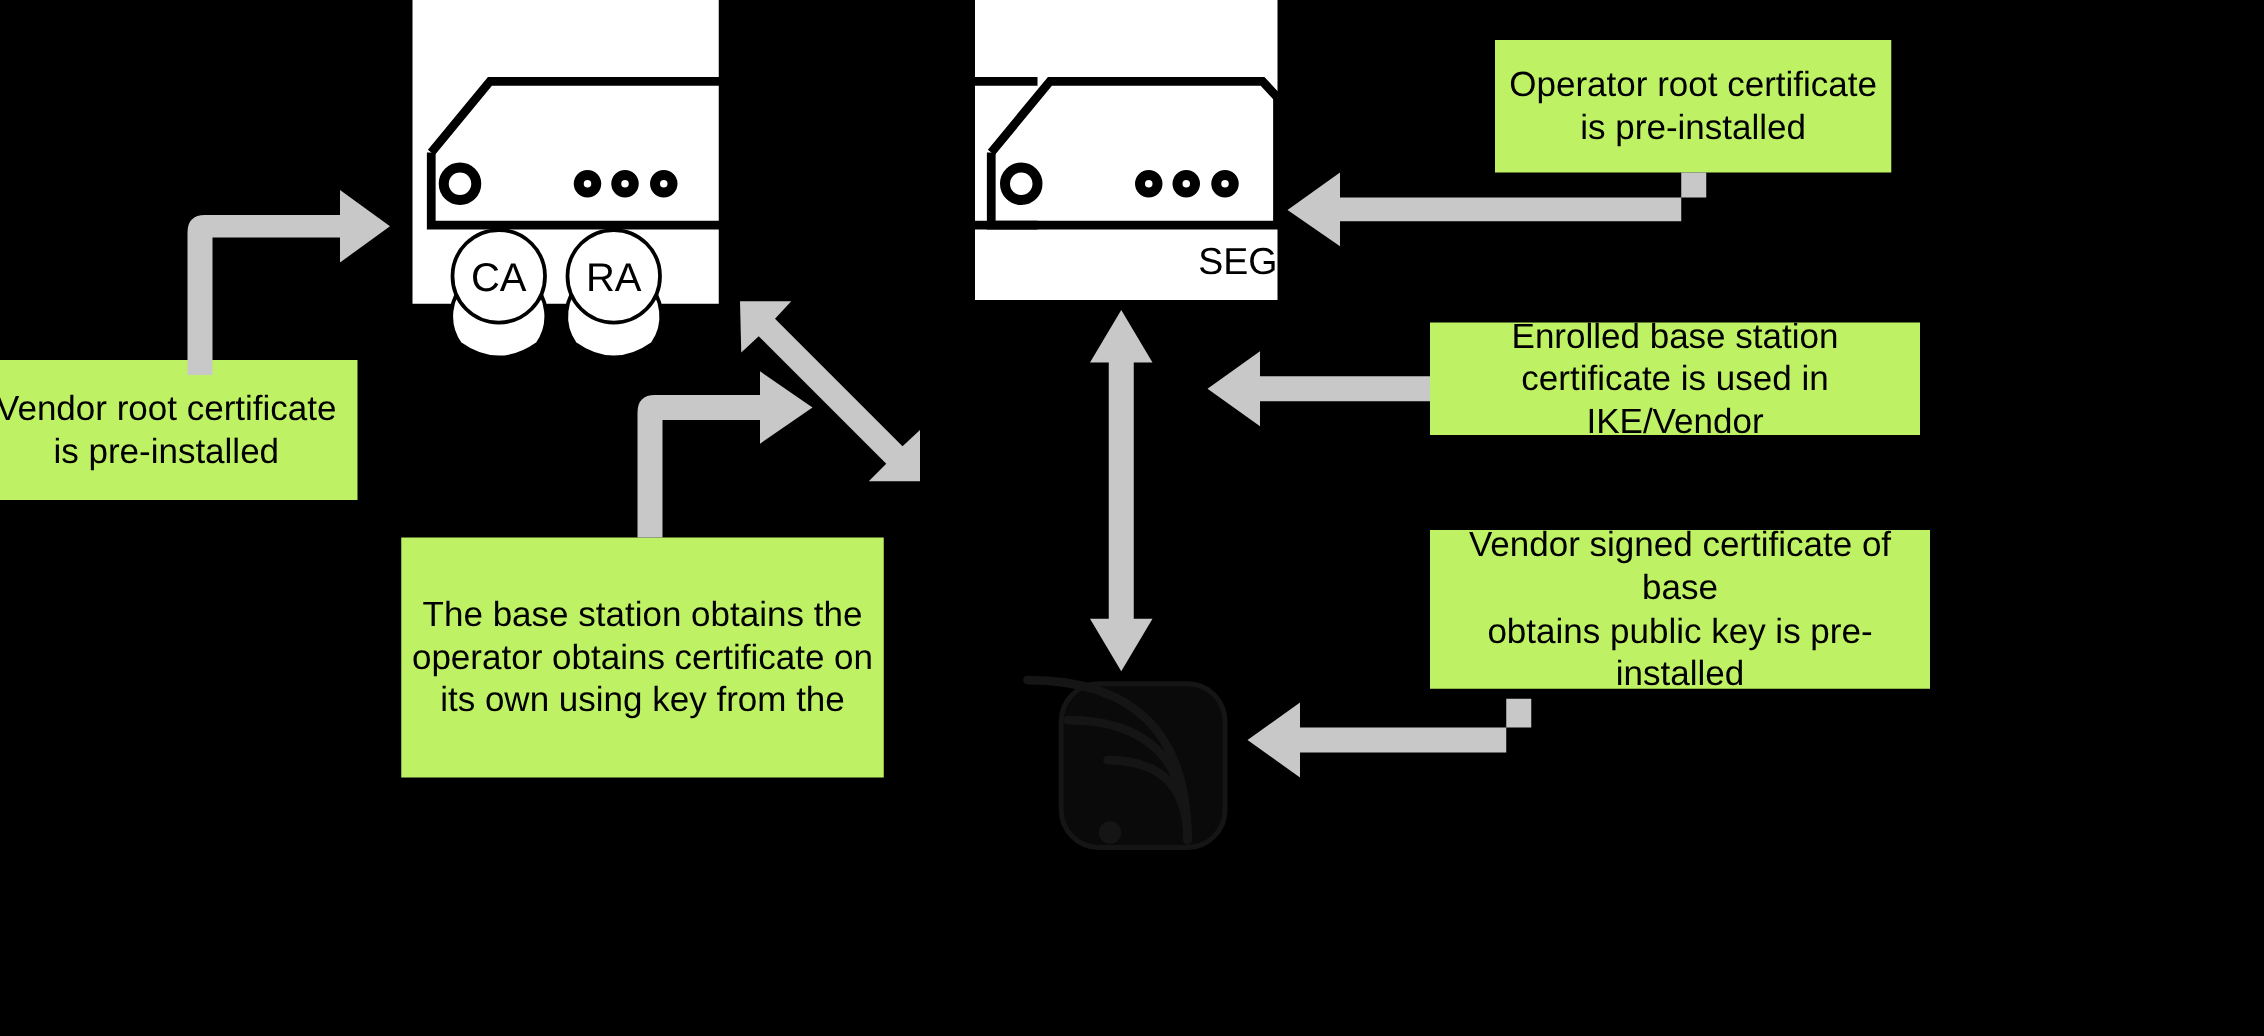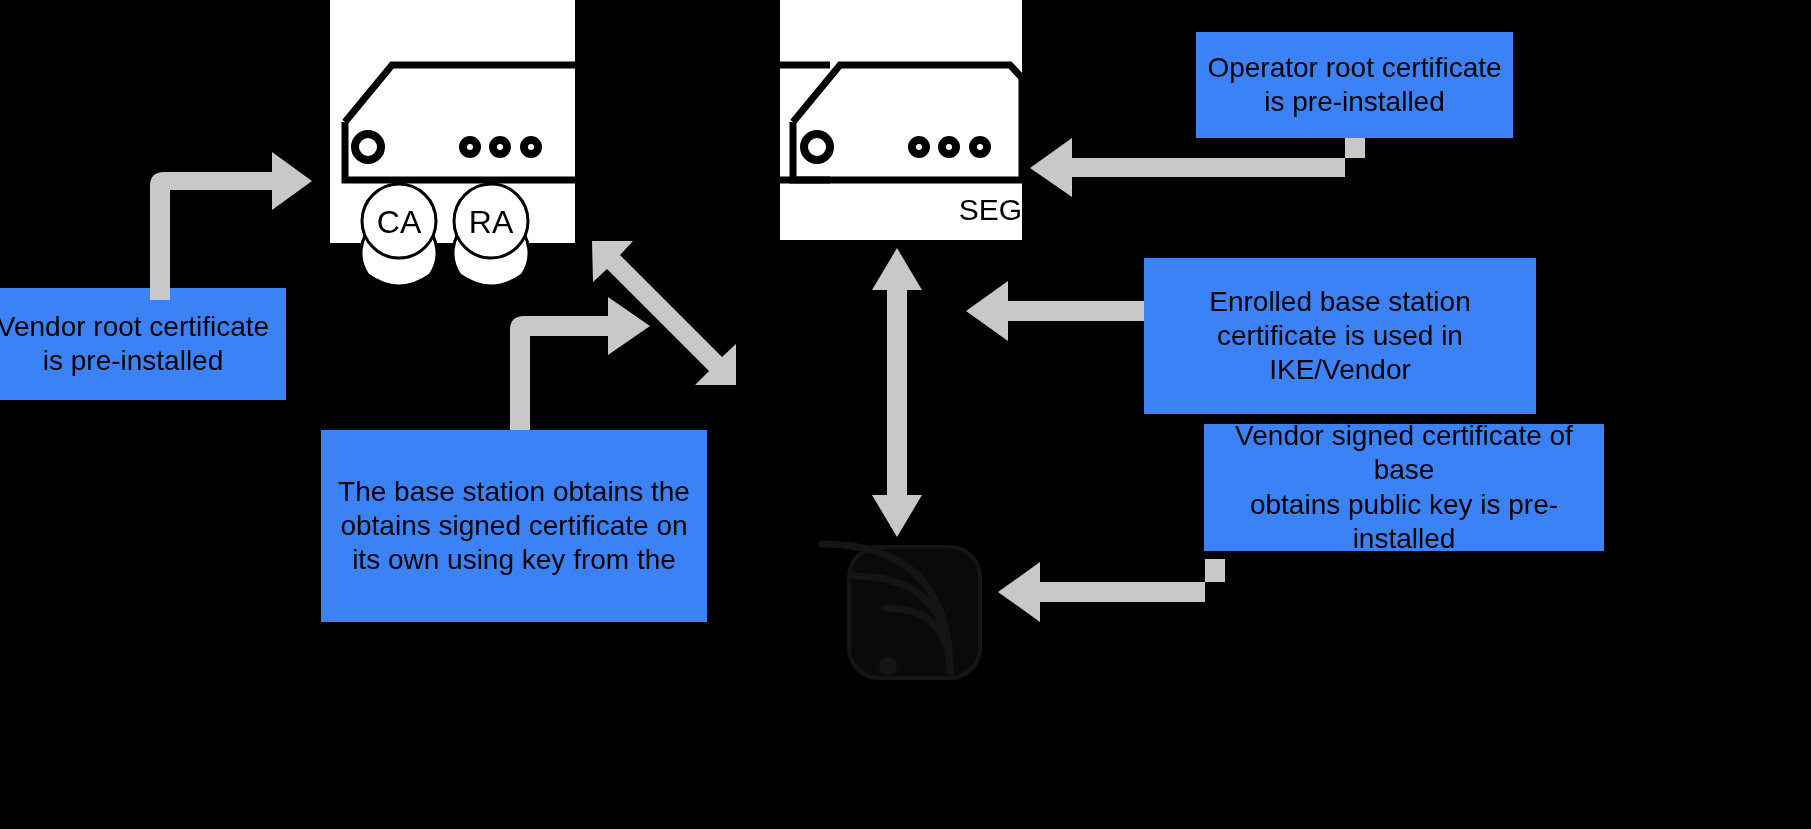--- a/index.html
+++ b/index.html
@@ -1,18 +1,18 @@
 <!DOCTYPE html>
 <html><head>
 <meta charset="utf-8">
 <style>
   html,body{margin:0;padding:0;background:#000;}
   #stage{position:relative;width:1811px;height:829px;background:#000;overflow:hidden;
          font-family:"Liberation Sans","DejaVu Sans",sans-serif;}
-  .callout{position:absolute;background:#3b82f6;color:#000;display:flex;align-items:center;
+  .callout{position:absolute;background:#bef264;color:#000;display:flex;align-items:center;
            justify-content:center;text-align:center;line-height:1.22;font-size:28px;}
   .devpanel{position:absolute;background:#fff;}
   .devlabel{position:absolute;color:#000;font-size:30px;text-align:right;}
   svg.layer{position:absolute;left:0;top:0;width:1811px;height:829px;pointer-events:none;}
 </style>
 </head>
 <body>
 
 <div id="stage">
 
@@ -27,38 +27,38 @@
     </div>
   </div>
 
   <div class="callout" style="left:1196px;top:32px;width:317px;height:106px;">
     <div>
       <div>Operator root certificate</div>
       <div>is pre-installed</div>
     </div>
   </div>
 
-  <div class="callout" style="left:1144px;top:258px;width:392px;height:156px;">
+  <div class="callout" style="left:1144px;top:258px;width:392px;height:90px;">
     <div>
       <div>Enrolled base station</div>
       <div>certificate is used in IKE/Vendor</div>
     </div>
   </div>
 
-  <div class="callout" style="left:1204px;top:424px;width:400px;height:127px;">
+  <div class="callout" style="left:1144px;top:424px;width:400px;height:127px;">
     <div>
       <div>Vendor signed certificate of base</div>
       <div>obtains public key is pre-installed</div>
     </div>
   </div>
 
   <div class="callout" style="left:321px;top:430px;width:386px;height:192px;">
     <div>
       <div>The base station obtains the</div>
-      <div>obtains signed certificate on</div>
+      <div>operator obtains certificate on</div>
       <div>its own using key from the</div>
     </div>
   </div>
 
   <div class="devlabel" style="left:780px;top:193px;width:242px;">SEG</div>
 
   <svg class="layer" viewBox="0 0 1811 829">
     <defs>
       <marker id="nil"></marker>
     </defs>

